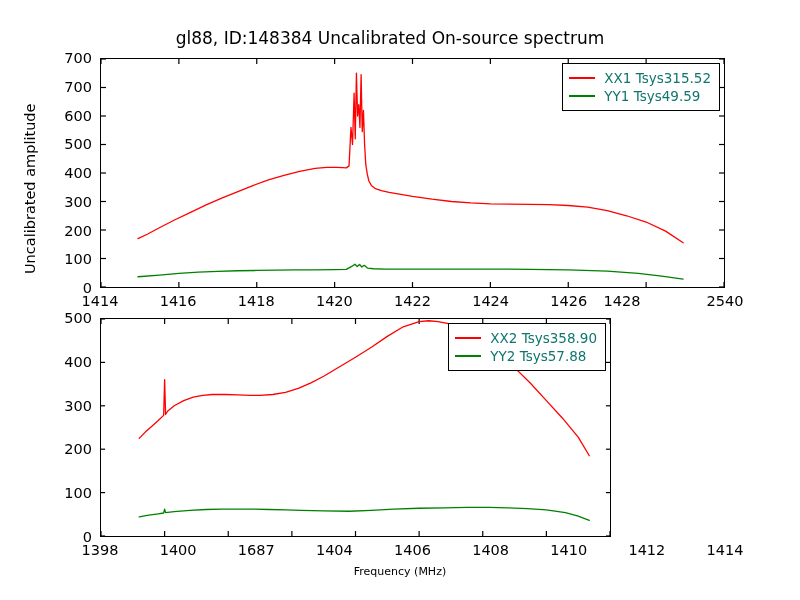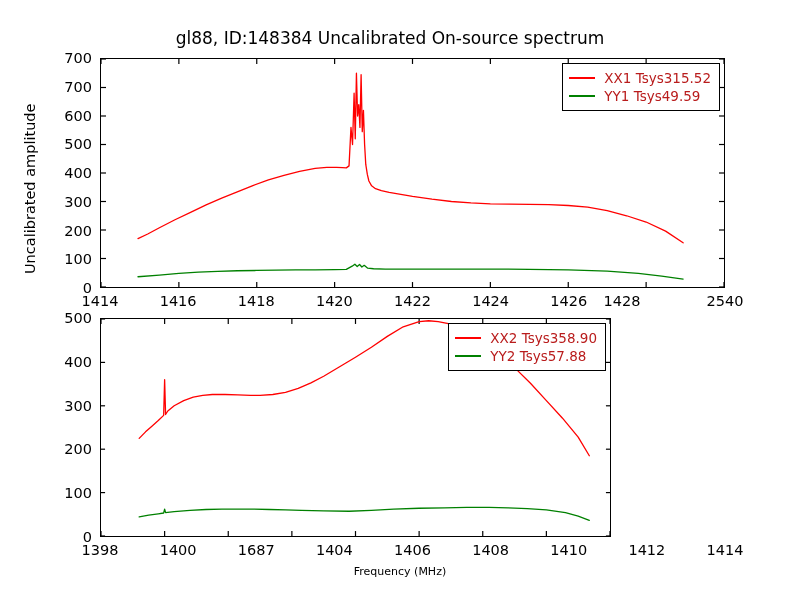--- a/index.html
+++ b/index.html
@@ -23,21 +23,21 @@
   .ylabel{position:absolute;font-size:14.5px;color:#000;white-space:nowrap;
           transform-origin:0 0;transform:rotate(-90deg);}
   .xlabel{position:absolute;font-size:11px;color:#000;white-space:nowrap;
           text-align:center;}
 
   .legend{position:absolute;box-sizing:border-box;border:1.2px solid #000;
           background:#fff;padding:5px 8px 5px 6px;}
   .legend-row{display:flex;align-items:center;height:18px;}
   .legend-swatch{width:26px;height:0;border-top-width:2.2px;border-top-style:solid;
                  margin-right:9px;flex:0 0 auto;}
-  .legend-text{font-size:13.5px;color:#b91c1c;white-space:nowrap;line-height:18px;}
+  .legend-text{font-size:13.5px;color:#0f766e;white-space:nowrap;line-height:18px;}
   #legend-top{right:4px;top:4px;}
   #legend-bottom{right:4px;top:4px;}
 </style>
 </head>
 <body>
 
 <div id="figure">
 
   <div class="title">gl88, ID:148384 Uncalibrated On-source spectrum</div>
 

